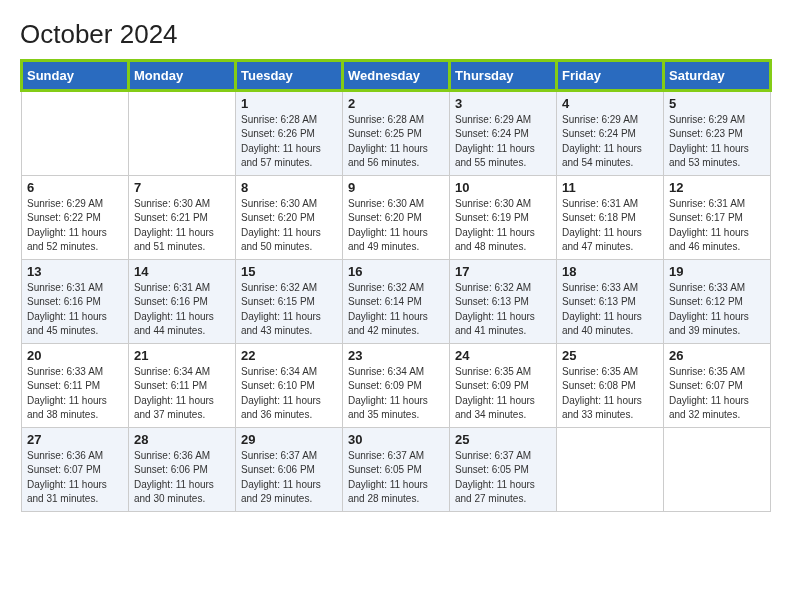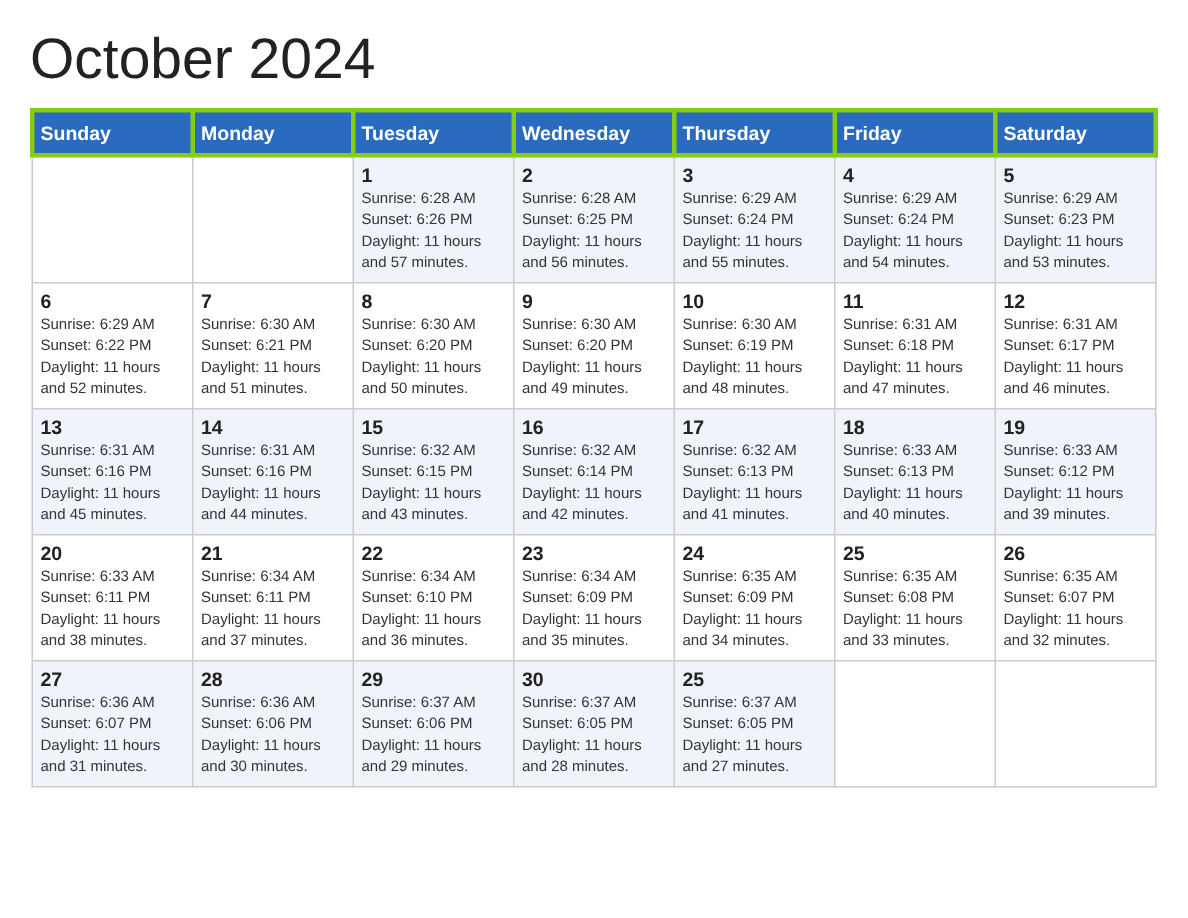--- a/index.html
+++ b/index.html
@@ -30,21 +30,21 @@
     }
     .logo-general { color: #333; font-weight: bold; }
     .logo-blue { color: #1a6bbf; font-weight: bold; }
     .logo-bird {
       width: 18px;
       height: 18px;
       margin-left: 2px;
     }
     .title-block { text-align: right; }
     .month-title {
-      font-size: 38px;
+      font-size: 26px;
       font-weight: normal;
       color: #222;
       line-height: 1.1;
     }
     .location {
       font-size: 16px;
       color: #444;
     }
     table {
       width: 100%;

